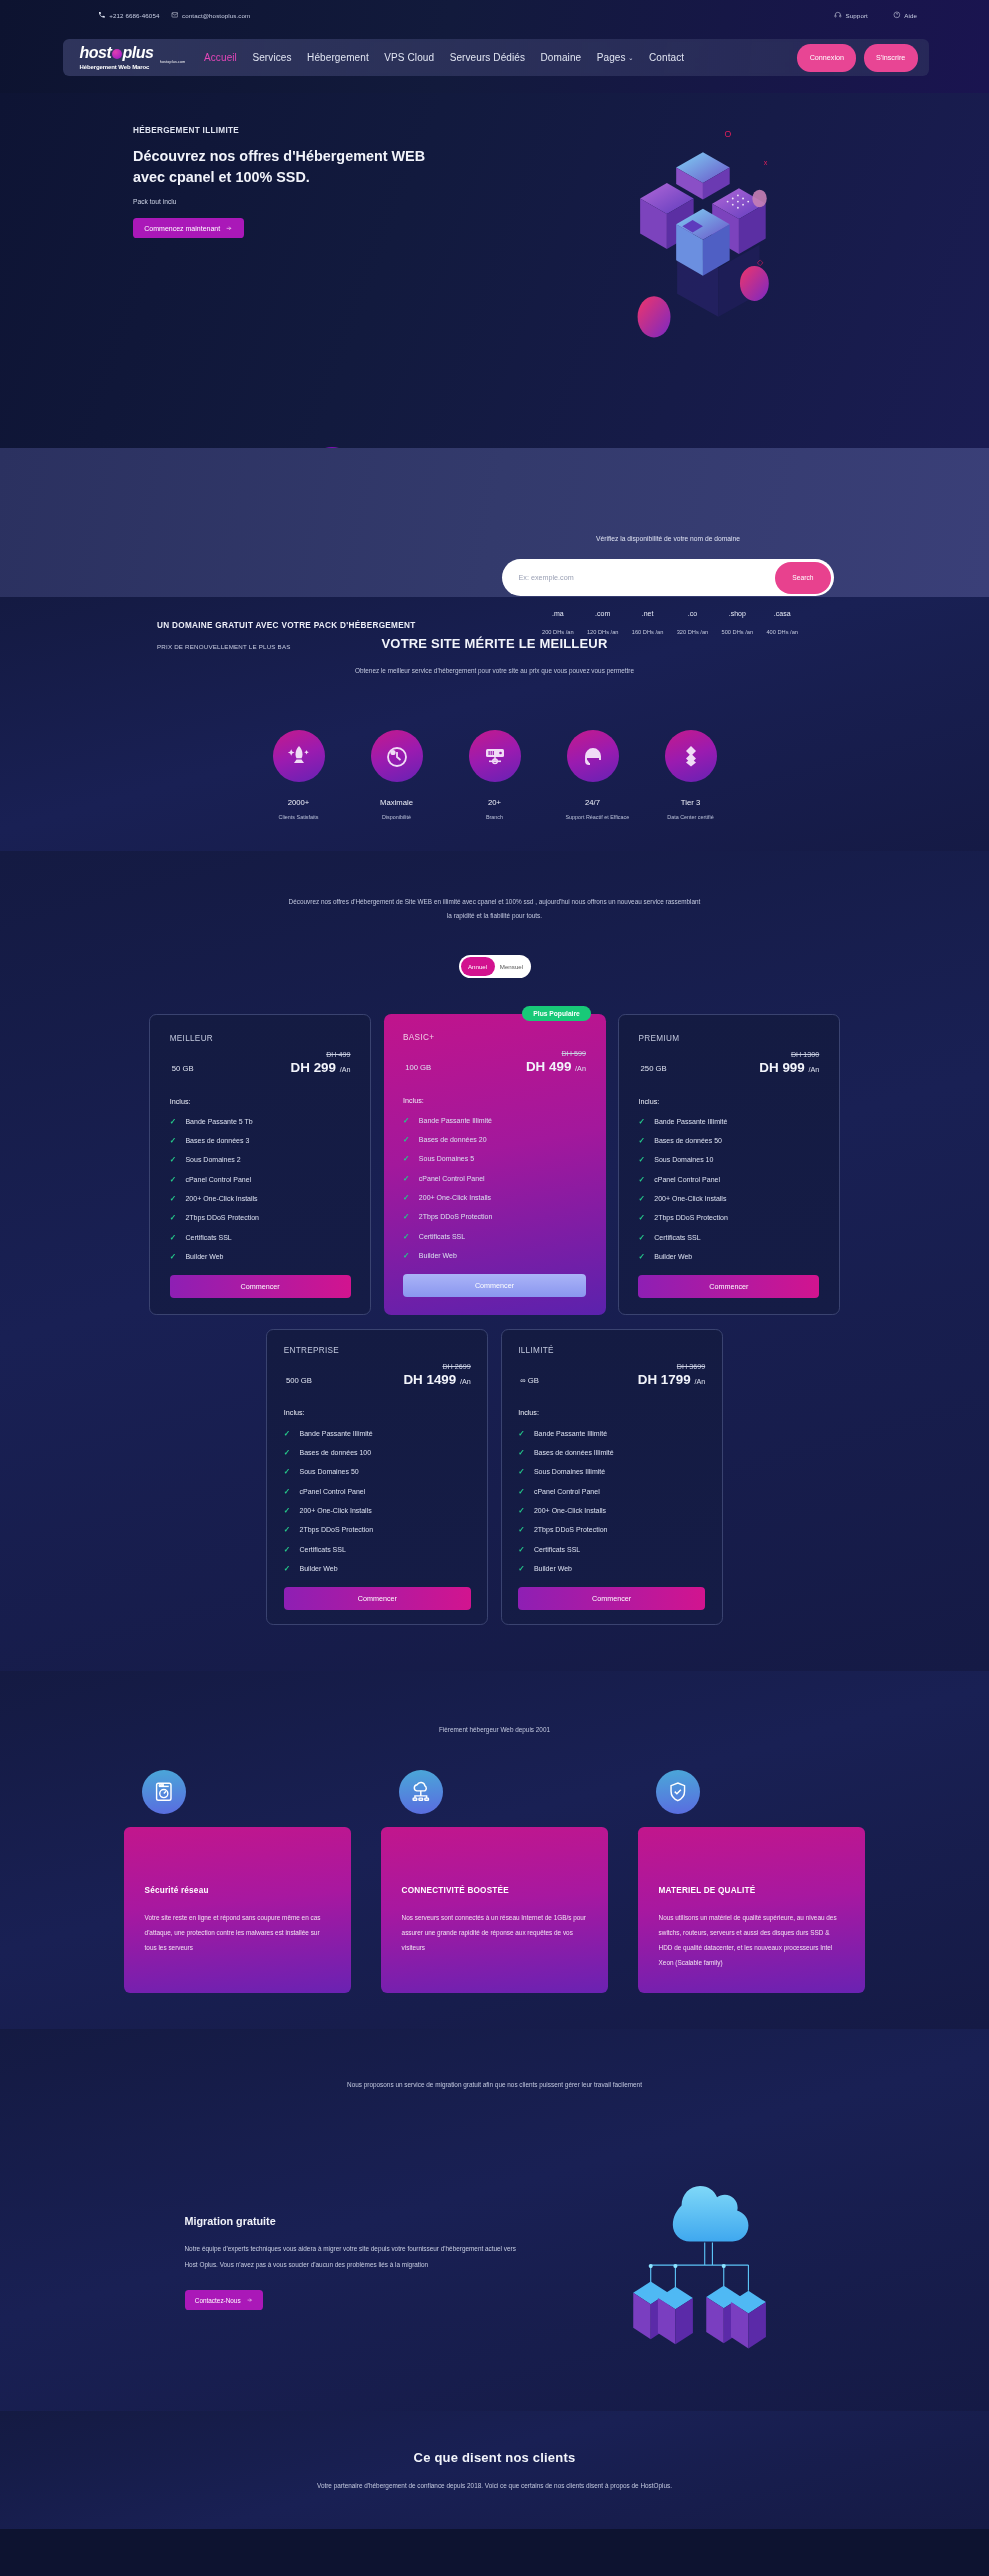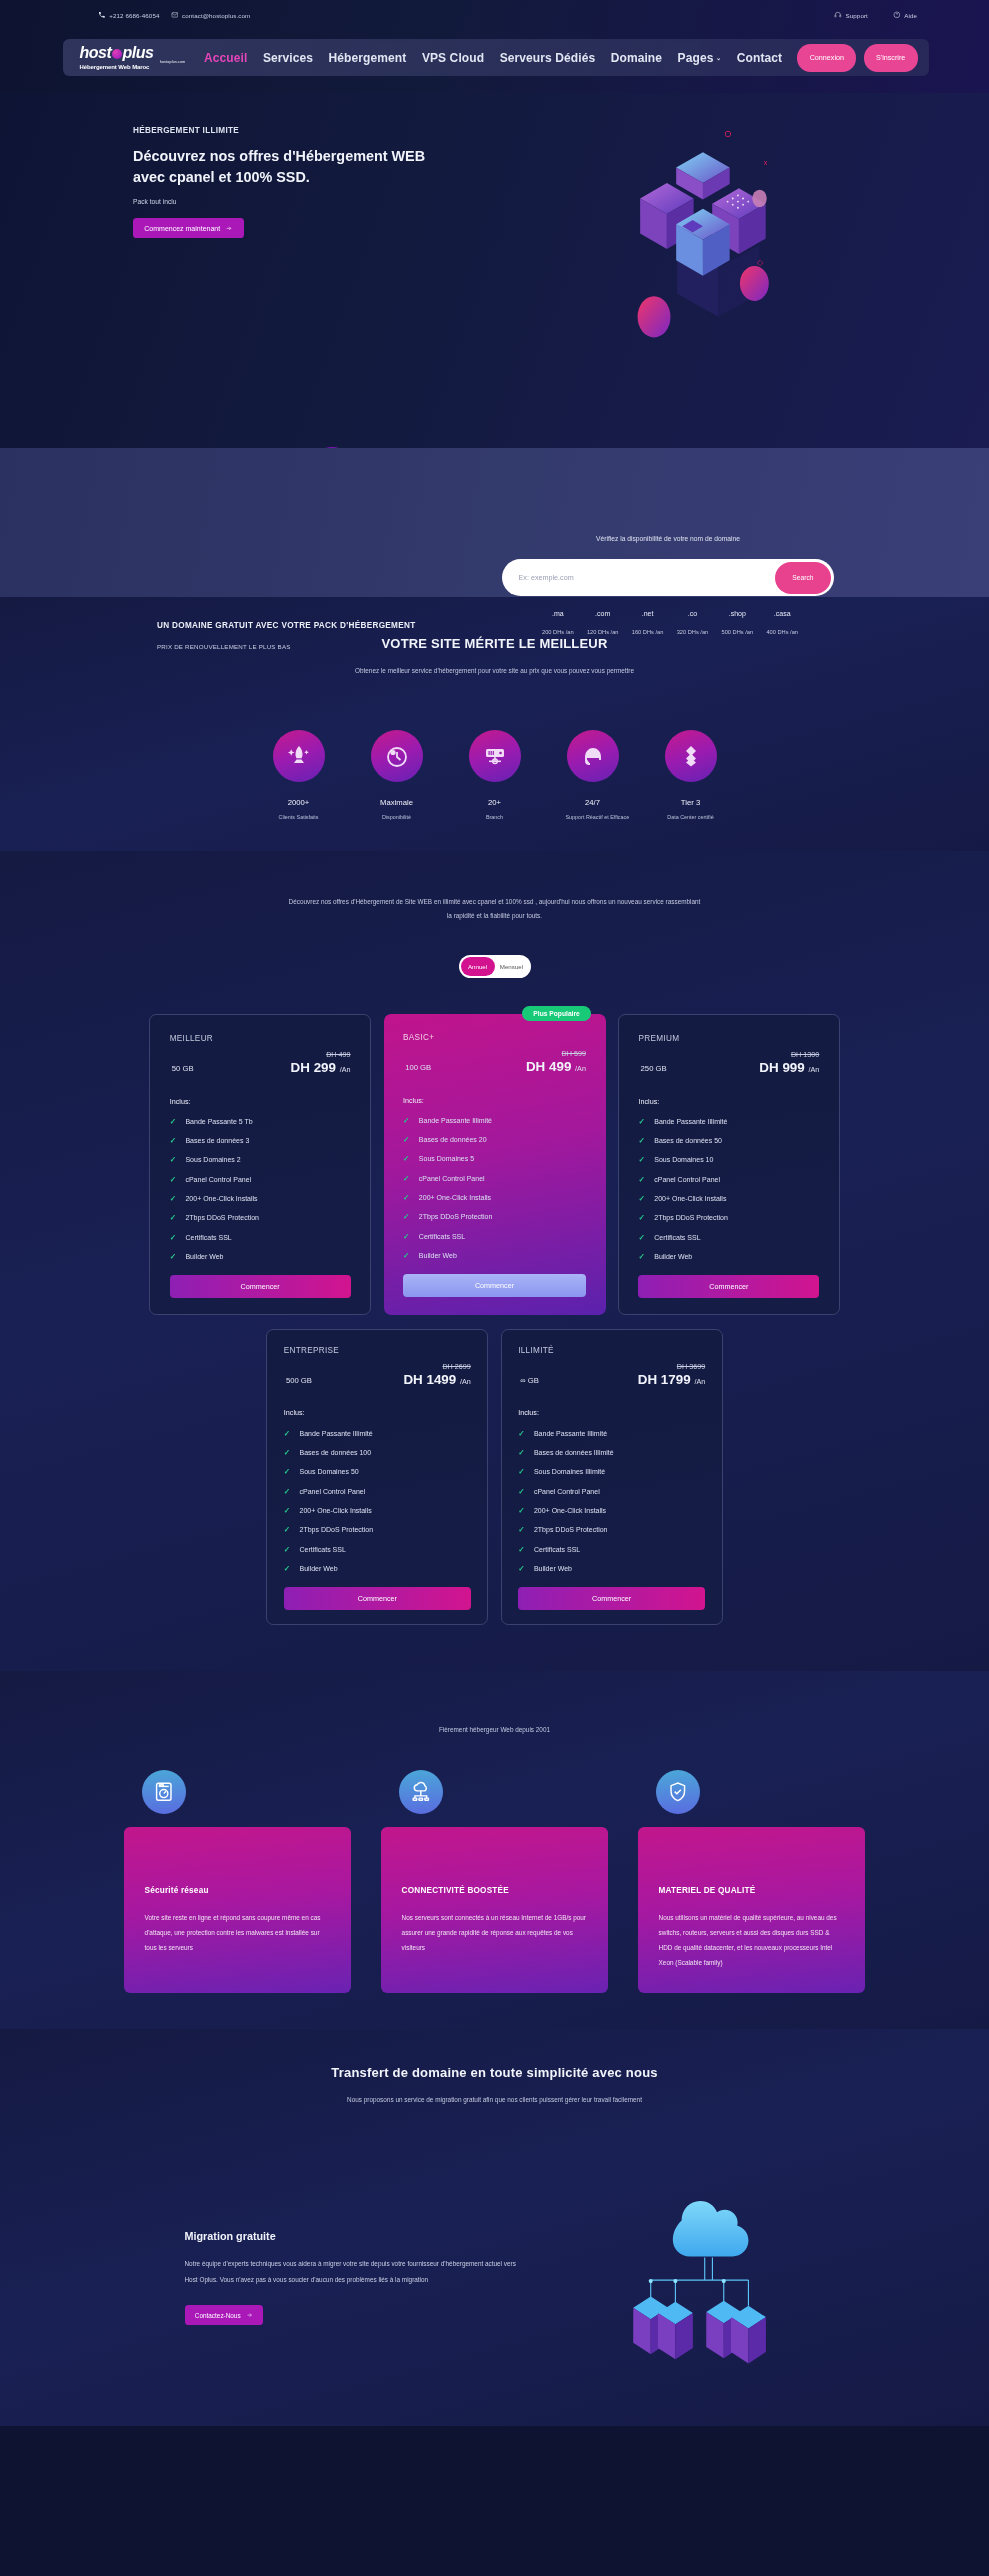--- a/index.html
+++ b/index.html
@@ -42,21 +42,21 @@
   .logo-dot{
     width:10.3px;height:10.3px;border-radius:50%;
     background:radial-gradient(circle at 35% 30%,#e040b0,#9614c8);
     display:inline-block; margin:0 0.5px; position:relative; top:1px;
   }
   .logo-plus{ color:#fff; font-style:italic; }
   .logo-url{ font-size:3.6px; color:#fff; text-align:right; margin-top:-1.5px; letter-spacing:0.2px;}
   .logo-sub{ font-size:6px; font-weight:bold; color:#fff; letter-spacing:-0.1px; margin-top:0.5px;}
   .nav-links{ display:flex; align-items:center; gap:15.5px; margin-left:18.5px; flex:1; }
   .nav-links a{
-    color:#e2e6f3; text-decoration:none; font-size:12px; letter-spacing:0.1px; white-space:nowrap;font-weight:bold;
+    color:#e2e6f3; text-decoration:none; font-size:10px; letter-spacing:0.1px; white-space:nowrap;
   }
   .nav-links a.active{ color:#e446b8; }
   .nav-links a.has-caret::after{ content:"⌄"; margin-left:2.6px; font-size:6.2px; position:relative; top:-1.5px;}
   .nav-btns{ display:flex; gap:7.2px; }
   .btn-pill{
     background:#e84594; color:#fff; border:none; cursor:pointer;
     border-radius:13.4px; padding:0 12.4px; height:28px; font-size:7.2px;
     font-family:inherit; white-space:nowrap;
   }
 
@@ -750,21 +750,20 @@
               <path d="M8.6 11.8l2.4 2.4 4.4-4.6"></path>
             </svg>
         </div>
         <div class="why-t">MATERIEL DE QUALITÉ</div>
         <div class="why-d">Nous utilisons un matériel de qualité supérieure, au niveau des switchs, routeurs, serveurs et aussi des disques durs SSD &amp; HDD de qualité datacenter, et les nouveaux processeurs Intel Xeon (Scalable family)</div>
       </div>
     </div>
   </div>
 
   <div class="sec mig-sec">
-    <div class="sec-h">Transfert de domaine en toute simplicité avec nous</div>
     <div class="sec-p">Nous proposons un service de migration gratuit afin que nos clients puissent gérer leur travail facilement</div>
     <div class="mig-body">
       <div class="mig-left">
         <div class="mig-t">Migration gratuite</div>
         <div class="mig-d">Notre équipe d'experts techniques vous aidera à migrer votre site depuis votre fournisseur d'hébergement actuel vers Host Oplus. Vous n'avez pas à vous soucier d'aucun des problèmes liés à la migration</div>
         <button class="mig-btn">
           <span>Contactez-Nous</span>
           <svg width="7.2" height="6.2" viewBox="0 0 24 24">
               <path d="M4 12h15M13 6l6 6-6 6" stroke="#fff" stroke-width="2" fill="none"></path>
             </svg>
@@ -812,15 +811,20 @@
             </g>
           </g>
           <circle cx="120" cy="218" r="4" fill="#8de3ff"></circle>
           <circle cx="168" cy="218" r="4" fill="#8de3ff"></circle>
           <circle cx="262" cy="218" r="4" fill="#8de3ff"></circle>
         </svg>
       </div>
     </div>
   </div>
 
+  <div class="sec tst-sec">
+    <div class="sec-h">Ce que disent nos clients</div>
+    <div class="sec-p">Votre partenaire d'hébergement de confiance depuis 2018. Voici ce que certains de nos clients disent à propos de HostOplus.</div>
+
+  </div>
 
 </div>
 
 
 </body></html>

